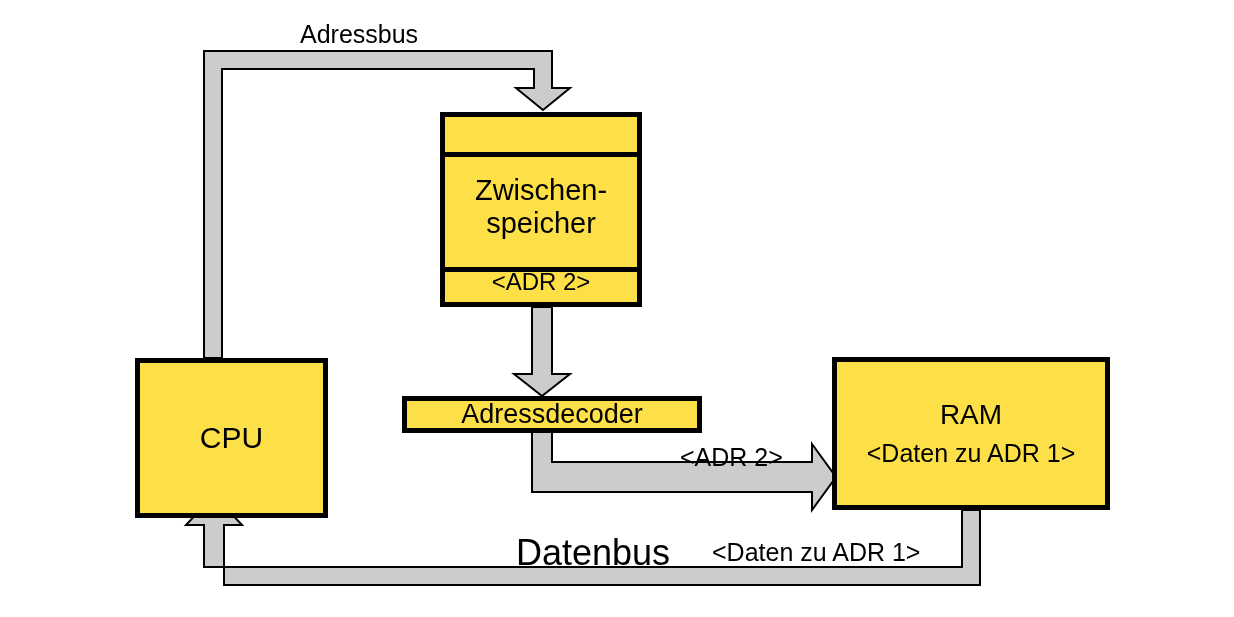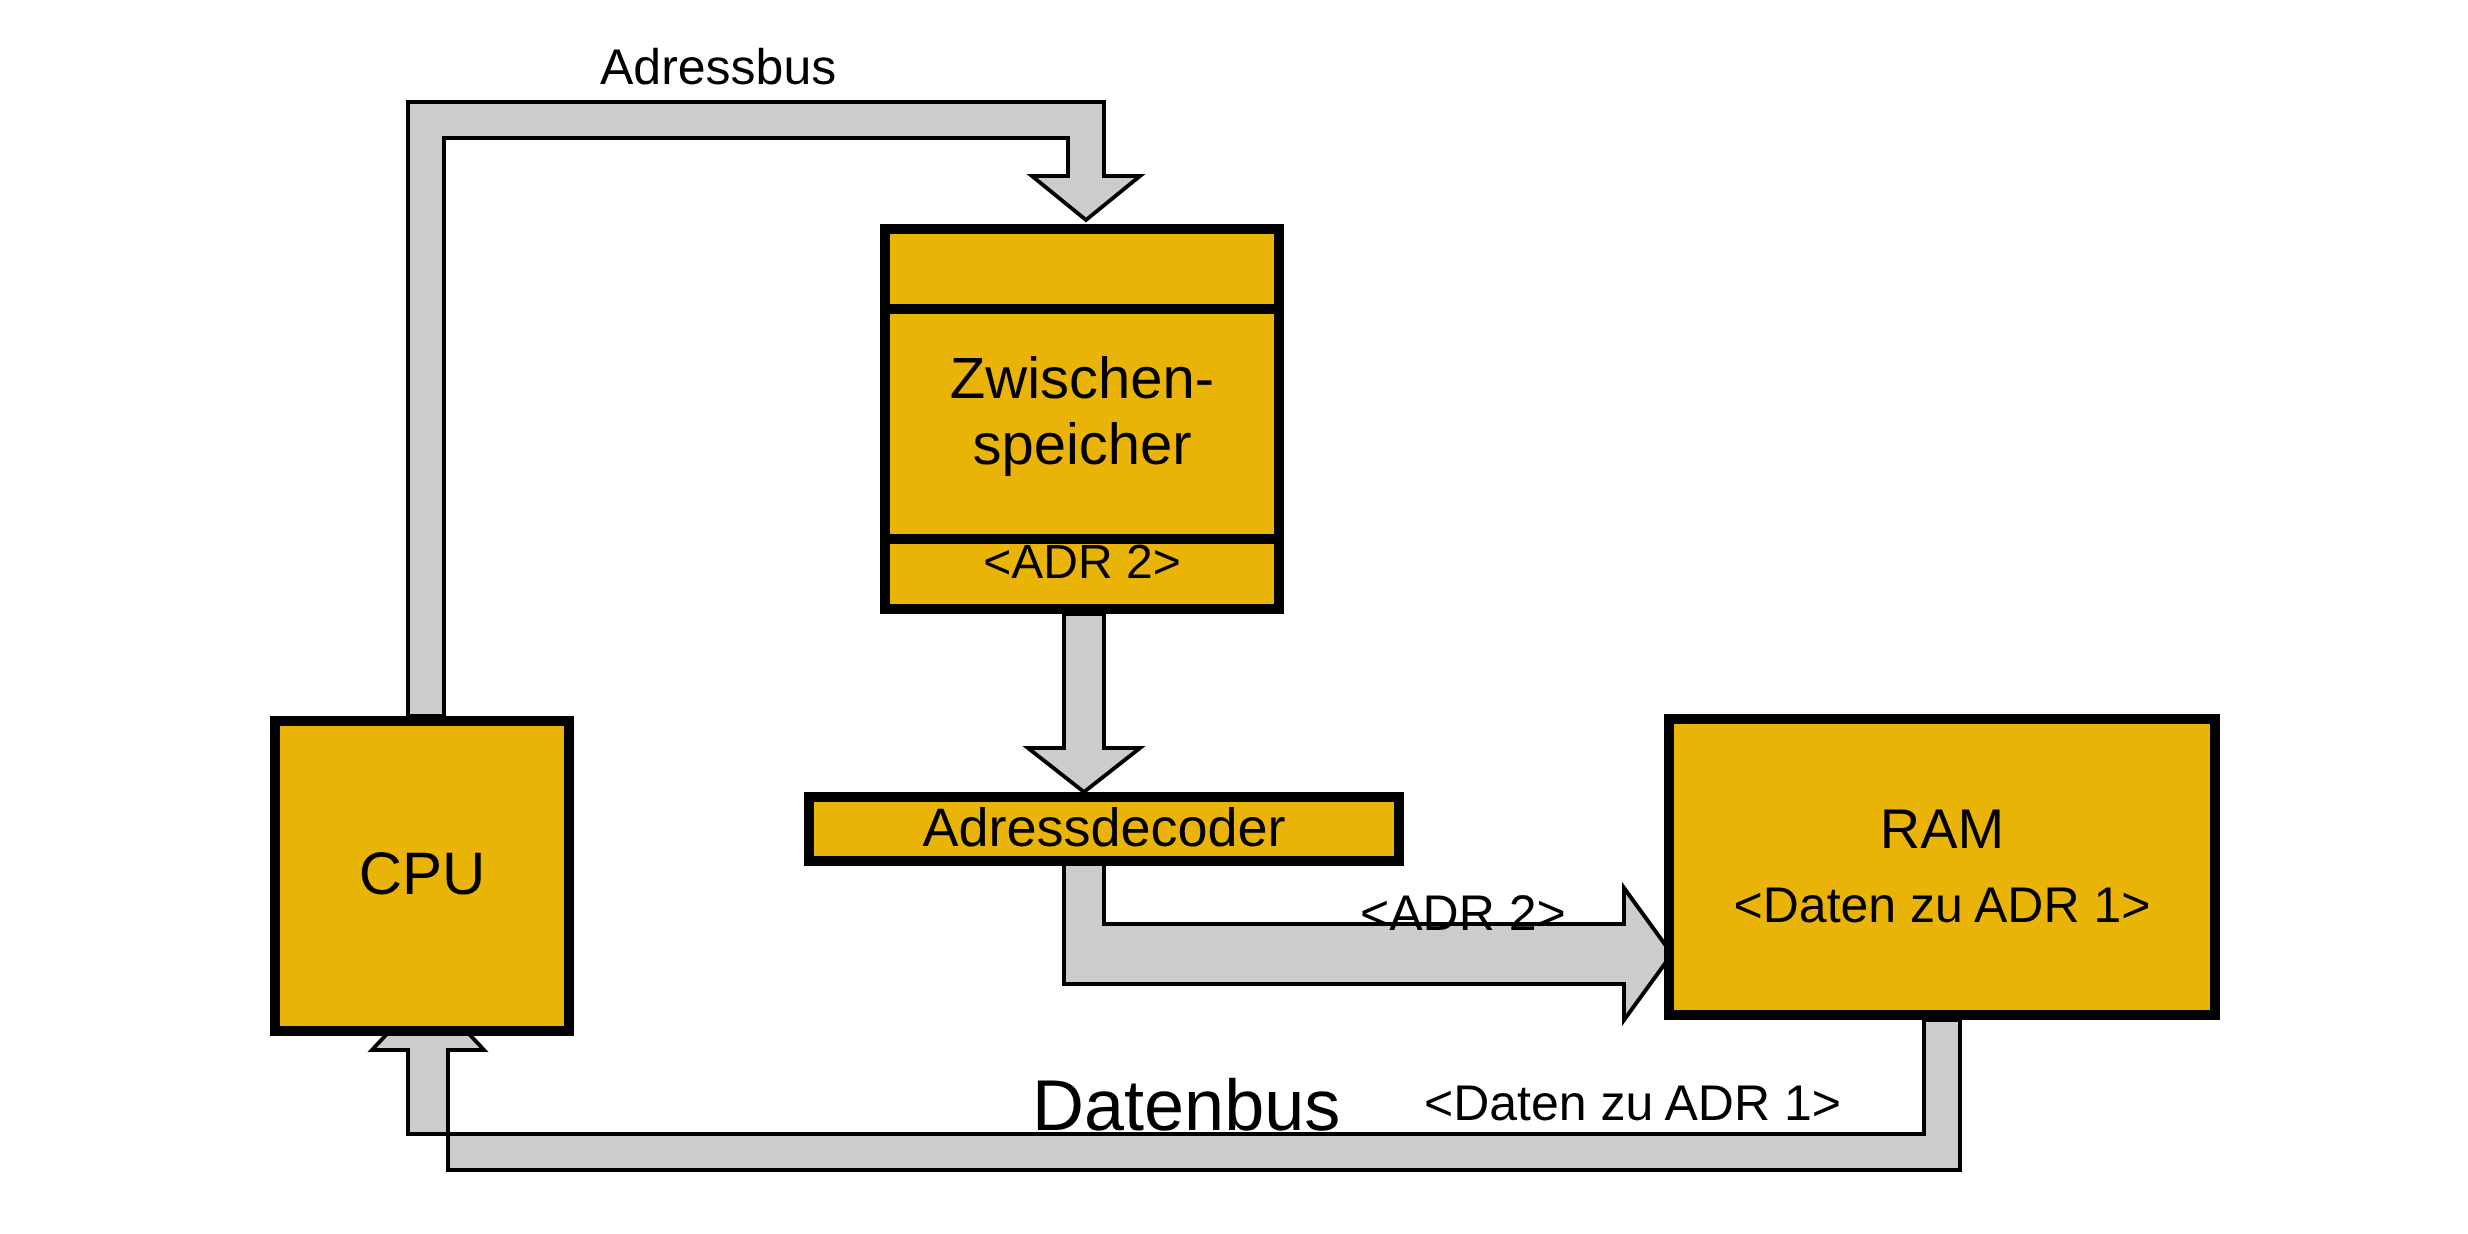--- a/index.html
+++ b/index.html
@@ -26,21 +26,21 @@
     height: 617px;
   }
   .bus {
     fill: #cccccc;
     stroke: #000000;
     stroke-width: 2;
     stroke-linejoin: miter;
   }
   .boxnode {
     position: absolute;
-    background: #eab308;
+    background: #fde047;
     border: 5px solid #000000;
     box-sizing: border-box;
     display: flex;
     flex-direction: column;
     align-items: center;
     justify-content: center;
   }
   .divider {
     position: absolute;
     left: 0;
@@ -109,21 +109,21 @@
          L 224,525
          L 242,525
          L 214,495
          L 186,525
          L 204,525
          L 204,567
          L 962,567
          Z"></path>
   </svg>
 
-  <div class="boxnode" style="left:135px; top:358px; width:152px; height:160px;">
+  <div class="boxnode" style="left:135px; top:358px; width:193px; height:160px;">
     <span class="cell-text" style="font-size:30px;">CPU</span>
   </div>
 
   <div class="boxnode" style="left:440px; top:112px; width:202px; height:195px; justify-content:flex-start;">
 
     <div style="position:relative; width:100%; height:35px; display:flex; align-items:center; justify-content:center;">
       <span class="cell-text" style="font-size:25px;"></span>
     </div>
     <div class="divider" style="top:35px;"></div>
 

